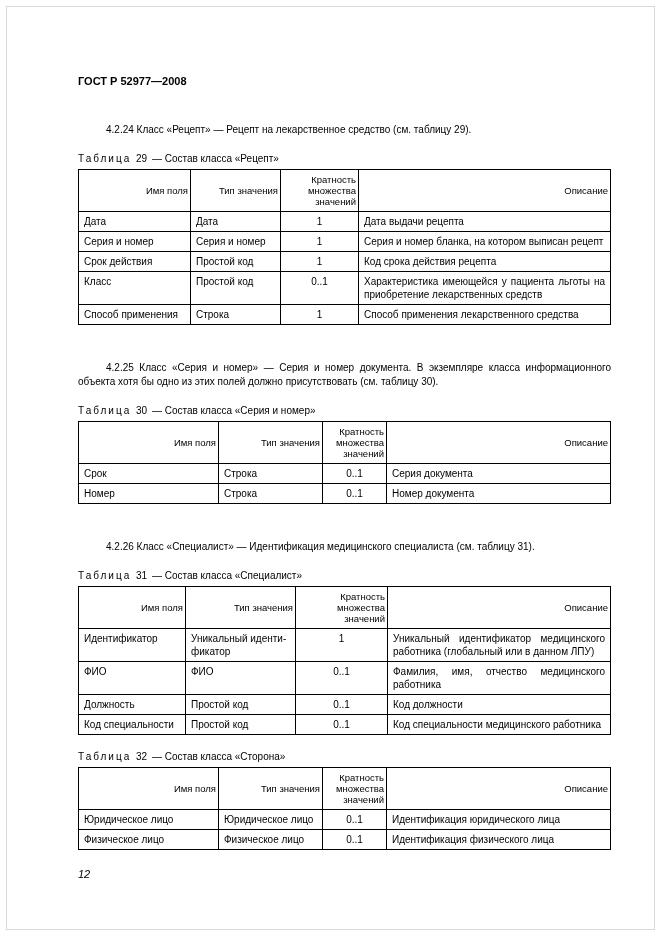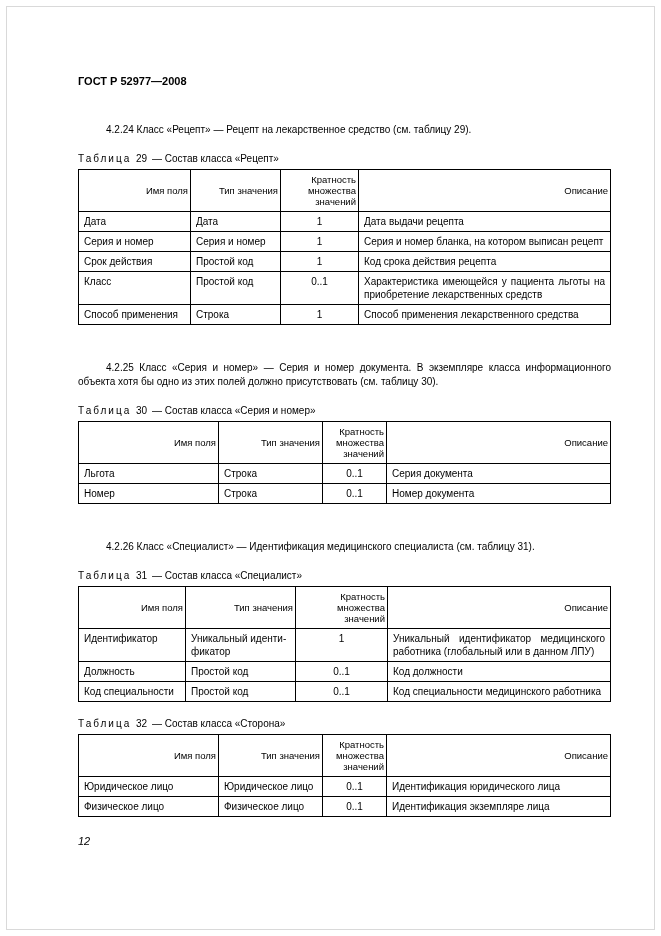--- a/index.html
+++ b/index.html
@@ -138,21 +138,21 @@
       <thead>
         <tr>
             <th class="c0">Имя поля</th>
             <th class="c1">Тип значения</th>
             <th class="c2">Кратность множества значений</th>
             <th class="c3">Описание</th>
           </tr>
       </thead>
       <tbody>
           <tr>
-            <td class="c0">Льгота</td>
+            <td class="c0">Срок</td>
             <td class="c1">Строка</td>
             <td class="c2">0..1</td>
             <td class="c3">Серия документа</td>
           </tr>
           <tr>
             <td class="c0">Номер</td>
             <td class="c1">Строка</td>
             <td class="c2">0..1</td>
             <td class="c3">Номер документа</td>
           </tr>
@@ -183,20 +183,26 @@
           </tr>
       </thead>
       <tbody>
           <tr>
             <td class="c0">Идентификатор</td>
             <td class="c1">Уникальный иденти-фикатор</td>
             <td class="c2">1</td>
             <td class="c3">Уникальный идентификатор медицинского работника (глобальный или в данном ЛПУ)</td>
           </tr>
           <tr>
+            <td class="c0">ФИО</td>
+            <td class="c1">ФИО</td>
+            <td class="c2">0..1</td>
+            <td class="c3">Фамилия, имя, отчество медицинского работника</td>
+          </tr>
+          <tr>
             <td class="c0">Должность</td>
             <td class="c1">Простой код</td>
             <td class="c2">0..1</td>
             <td class="c3">Код должности</td>
           </tr>
           <tr>
             <td class="c0">Код специальности</td>
             <td class="c1">Простой код</td>
             <td class="c2">0..1</td>
             <td class="c3">Код специальности медицинского работника</td>
@@ -230,21 +236,21 @@
           <tr>
             <td class="c0">Юридическое лицо</td>
             <td class="c1">Юридическое лицо</td>
             <td class="c2">0..1</td>
             <td class="c3">Идентификация юридического лица</td>
           </tr>
           <tr>
             <td class="c0">Физическое лицо</td>
             <td class="c1">Физическое лицо</td>
             <td class="c2">0..1</td>
-            <td class="c3">Идентификация экземпляре лица</td>
+            <td class="c3">Идентификация физического лица</td>
           </tr>
         </tbody>
     </table>
   </section>
 
   <div class="page-number">12</div>
 
 </div>
 
 </body></html>

